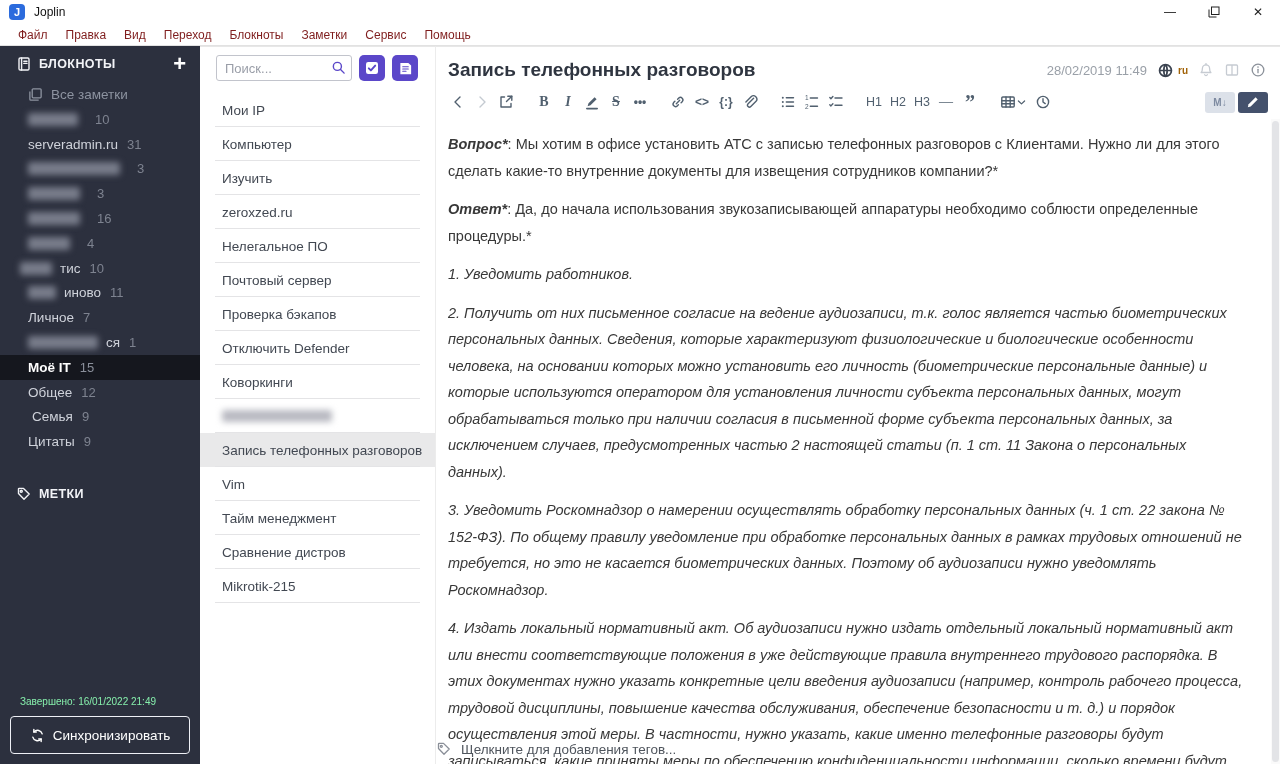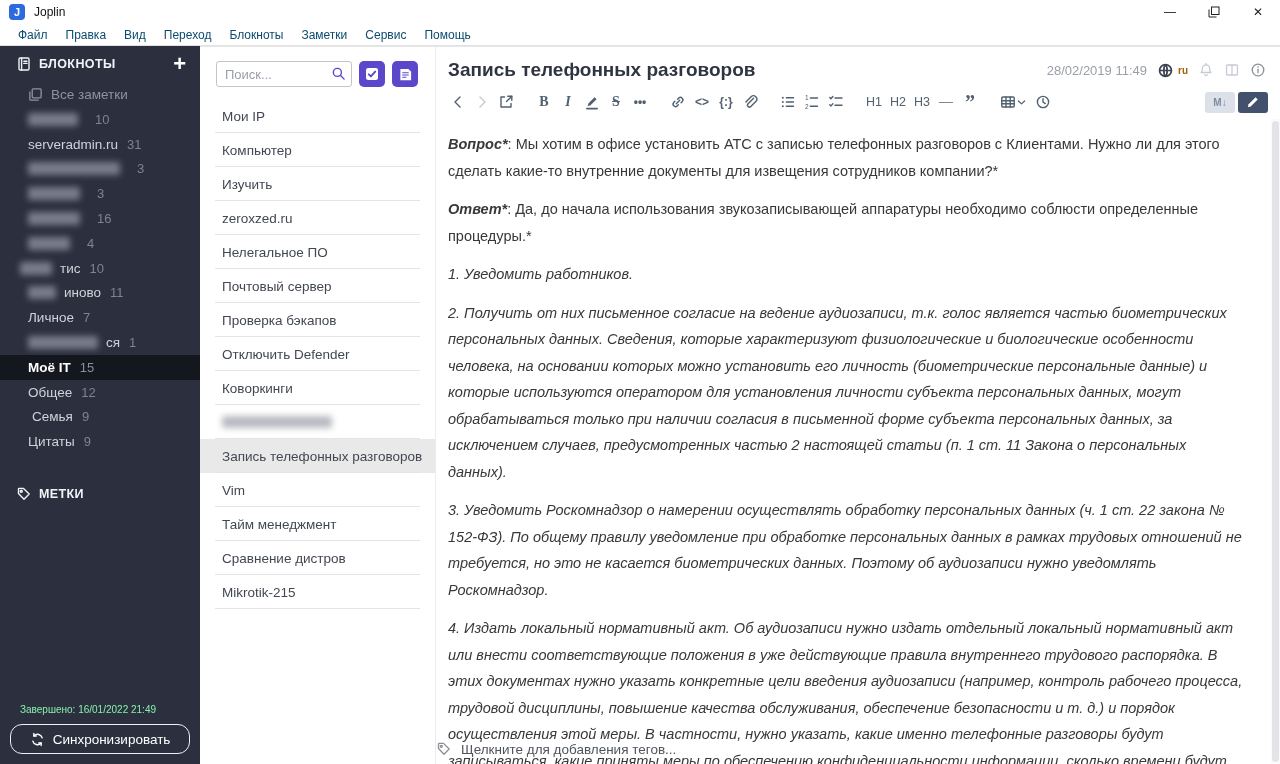--- a/index.html
+++ b/index.html
@@ -8,46 +8,46 @@
 
   
   .titlebar { position:absolute; left:0; top:0; width:1280px; height:24px; background:#fff; display:flex; align-items:center; }
   .app-icon { width:16px; height:16px; margin-left:9px; border-radius:4px; background:#2b6bdd; color:#fff;
               font-size:11px; font-weight:bold; display:flex; align-items:center; justify-content:center; }
   .app-title { font-size:12px; color:#111; margin-left:9px; }
   .win-controls { margin-left:auto; display:flex; height:24px; }
   .win-btn { width:44px; height:24px; display:flex; align-items:center; justify-content:center; font-size:12px; color:#222; background:transparent; border:none; }
 
   .menubar { position:absolute; left:0; top:24px; width:1280px; height:22px; background:#fff; display:flex; align-items:center; padding-left:9px; border-bottom:1px solid #e2e2e2; }
-  .menu-item { font-size:12px; color:#0c4a6e; padding:0 9px; height:22px; display:flex; align-items:center; }
+  .menu-item { font-size:12px; color:#7f1d1d; padding:0 9px; height:22px; display:flex; align-items:center; }
 
   
   .sidebar { position:absolute; left:0; top:46px; width:200px; height:718px; background:#2c303e; color:#cfd2da; overflow:hidden; }
   .sb-header { display:flex; align-items:center; height:36px; padding:0 14px 0 16px; color:#f2f3f7; }
   .sb-header .hdr-label { font-size:12.5px; font-weight:bold; letter-spacing:.4px; margin-left:7px; }
   .sb-plus { margin-left:auto; color:#fff; font-size:22px; font-weight:bold; line-height:20px; background:none; border:none; }
   .all-notes { display:flex; align-items:center; height:25px; padding-left:28px; color:#8d93a0; font-size:13.5px; }
   .all-notes .ic { color:#8d93a0; }
   .all-notes span.lbl { margin-left:8px; }
   .nb-row { display:flex; align-items:center; height:24.8px; font-size:13.5px; color:#cfd2da; }
   .nb-row.sel { background:#15171e; color:#fff; font-weight:bold; }
   .nb-count { color:#7e8390; font-weight:normal; margin-left:9px; font-size:13px; }
   .nb-row.sel .nb-count { color:#8a8f9b; }
   .redact { display:inline-block; height:13px; border-radius:2px; filter:blur(3px); margin-right:8px; }
   .redact.dark { background:#787c8a; }
   .redact.light { background:#b9bac2; height:12px; }
   .sb-tags { margin-top:22px; }
   .sb-bottom { position:absolute; left:0; bottom:0; width:200px; padding:0 10px 10px 10px; }
   .sync-status { font-size:10px; color:#86efac; padding-left:10px; margin-bottom:9px; }
-  .sync-btn { width:100%; height:30px; background:transparent; border:1px solid #eef0f6; border-radius:12px; color:#fff;
+  .sync-btn { width:100%; height:38px; background:transparent; border:1px solid #eef0f6; border-radius:4px; color:#fff;
               font-size:13.5px; font-family:"Liberation Sans",sans-serif; display:flex; align-items:center; justify-content:center; gap:8px; }
 
   
   .notelist { position:absolute; left:200px; top:46px; width:235px; height:718px; background:#fff; border-top:1px solid #e7e7e7; }
-  .nl-top { display:flex; align-items:center; padding:14px 10px 10px 16px; gap:7px; }
+  .nl-top { display:flex; align-items:center; padding:8px 10px 10px 16px; gap:7px; }
   .search-box { position:relative; width:136px; height:26px; }
   .search-box input { width:100%; height:100%; border:1px solid #c2c4cc; border-radius:3px; font-size:13px; padding:0 26px 0 8px;
                       color:#333; font-family:"Liberation Sans",sans-serif; outline:none; }
   .search-box input::placeholder { color:#9a9ea8; }
   .search-ic { position:absolute; right:6px; top:5px; color:#5b47c9; }
   .sq-btn { width:26px; height:26px; border-radius:5px; background:#5b47c9; border:none; display:flex; align-items:center; justify-content:center; }
   .nl-rows { margin-top:2px; }
   .nl-row { height:34px; display:flex; align-items:center; padding-left:22px; font-size:13.5px; color:#424852; position:relative; }
   .nl-row .divider { position:absolute; left:15px; right:15px; bottom:0; height:1px; background:#e4e4e6; }
   .nl-row.sel { background:#e9e9ea; }

